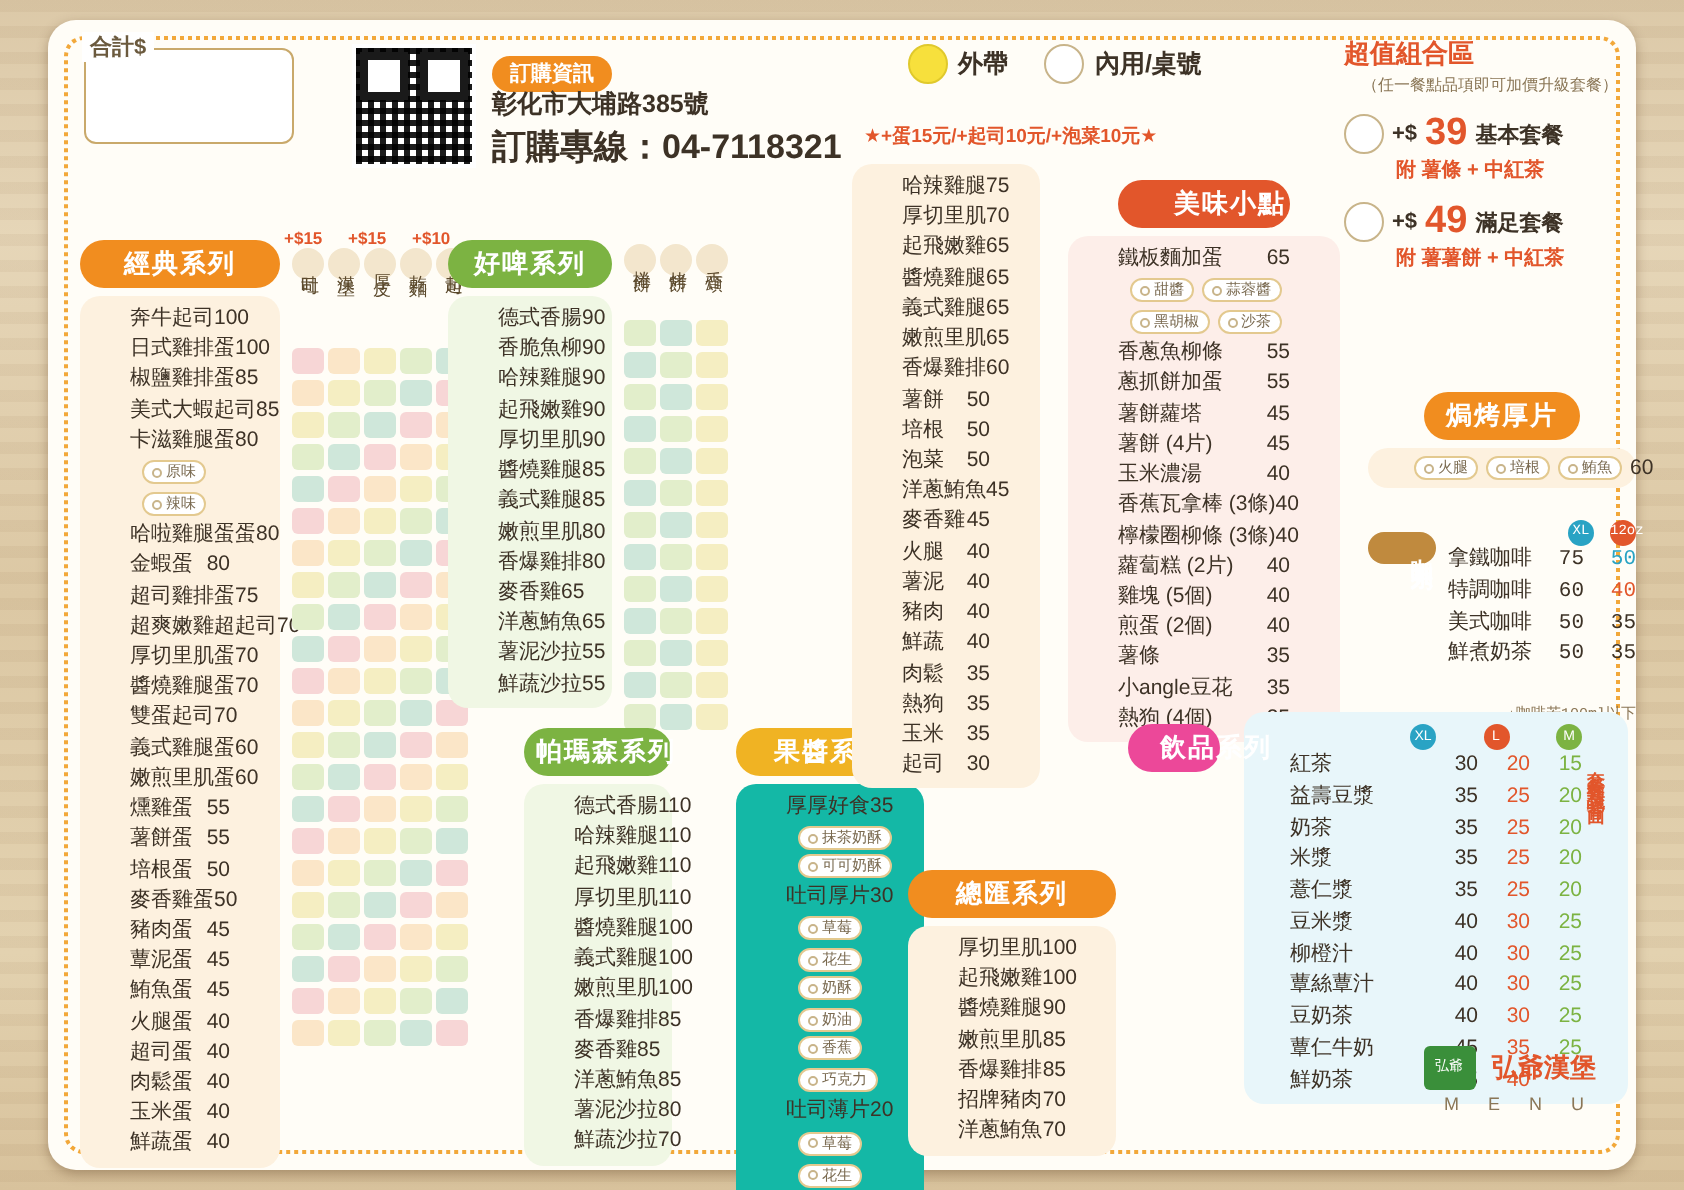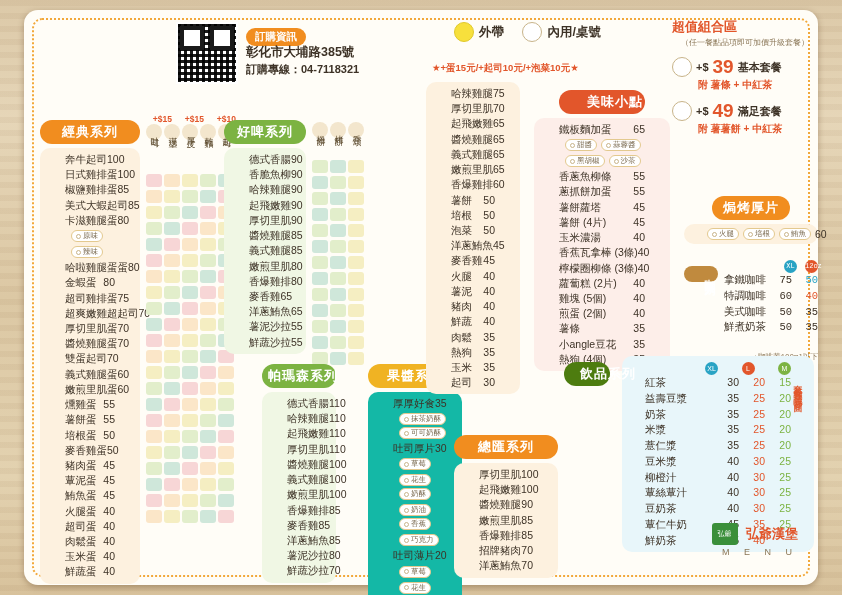--- a/index.html
+++ b/index.html
@@ -34,21 +34,21 @@
   .card { position:absolute; }
   .card-title {
     text-align:center; color:#fff; font-weight:bold;
     border-radius:14px; padding:3px 6px; font-size:13px;
     letter-spacing:1px; white-space:nowrap;
   }
   .t-orange { background:#f18d1f; }
   .t-green  { background:#7cb342; }
   .t-yellow { background:#f0b323; color:#fff; }
   .t-red    { background:#e2562b; }
-  .t-blue   { background:#4d7c0f;padding-left:16px; }
+  .t-blue   { background:#ec4899;padding-left:16px; }
 
   .rows { margin-top:4px; }
   .row {
     display:flex; justify-content:space-between; align-items:center;
     font-size:10.5px; color:#3d3226; line-height:1.45;
     padding:0 2px;
   }
   .row .nm { white-space:nowrap; }
   .row .pr { color:#3d3226; }
 
@@ -84,21 +84,21 @@
     border:4px solid #1a1a1a; background:#fff;
   }
   .qr::before { left:2px; top:2px; }
   .qr::after { right:2px; top:2px; }
   .order-tag {
     position:absolute; left:222px; top:18px;
     background:#f18d1f; color:#fff; font-size:10.5px; font-weight:bold;
     border-radius:10px; padding:2px 9px;
   }
   .addr { position:absolute; left:222px; top:34px; font-size:12.5px; font-weight:bold; color:#3d3226; }
-  .phone { position:absolute; left:222px; top:52px; font-size:11px; font-weight:bold; color:#3d3226; }
+  .phone { position:absolute; left:222px; top:52px; font-size:17px; font-weight:bold; color:#3d3226; }
 
   .mode-box { position:absolute; left:430px; top:12px; width:210px; height:30px; }
   .circle {
     display:inline-block; width:20px;height:20px;border-radius:50%;
     border:1.6px solid #c8b48a; vertical-align:middle; background:#fff;
   }
   .circle.y { background:#f7e03c; border-color:#e0c92c; }
   .mode-item { display:inline-flex; align-items:center; gap:5px; font-size:12.5px; font-weight:bold; color:#3d3226; margin-right:14px; }
 
   .note-red {
@@ -131,21 +131,21 @@
     width:16px; border-radius:8px; text-align:center; font-size:9px;
     writing-mode:vertical-rl; padding:6px 1px; color:#5c4a2d; background:#f3e6cd;
     letter-spacing:2px;
   }
   .chips { position:absolute; left:122px; top:150px; display:flex; gap:2px; }
   .chipcol { width:16px; display:flex; flex-direction:column; gap:3px; }
   .chip { width:16px;height:13px;border-radius:3px; }
   .c1{background:#f7d6d6}.c2{background:#fbe6c8}.c3{background:#f5eec2}.c4{background:#e2eecb}.c5{background:#cfe7da}
 
   .plus-row { position:absolute; left:118px; top:104px; font-size:8.5px; color:#e2562b; font-weight:bold; display:flex; gap:2px;}
-  .plus-row span{ width:30px; text-align:right;}
+  .plus-row span{ width:30px; text-align:left;}
 
   .footer-note {
     position:absolute; left:0; right:0; bottom:12px; text-align:center;
     font-size:7.5px; color:#e2562b; letter-spacing:1px;
   }
   .sidebar-vert {
     position:absolute; right:14px; top:368px; writing-mode:vertical-rl;
     font-size:9px; color:#e2562b; font-weight:bold; letter-spacing:3px;
   }
   .logo {
@@ -179,20 +179,23 @@
   .grill-box { position:absolute; left:660px; top:186px; width:134px; }
 </style>
 </head>
 <body>
 
 <div class="bg"></div>
 
 <div class="sheet">
   <div class="inner-frame"></div>
 
+  <div class="total-box">
+    <span class="total-label">合計$</span>
+  </div>
 
   <div class="qr"></div>
 
   <div class="order-tag">訂購資訊</div>
   <div class="addr">彰化市大埔路385號</div>
   <div class="phone">訂購專線：04-7118321</div>
 
   <div class="mode-box">
     <span class="mode-item">
       <span class="circle y"></span>

